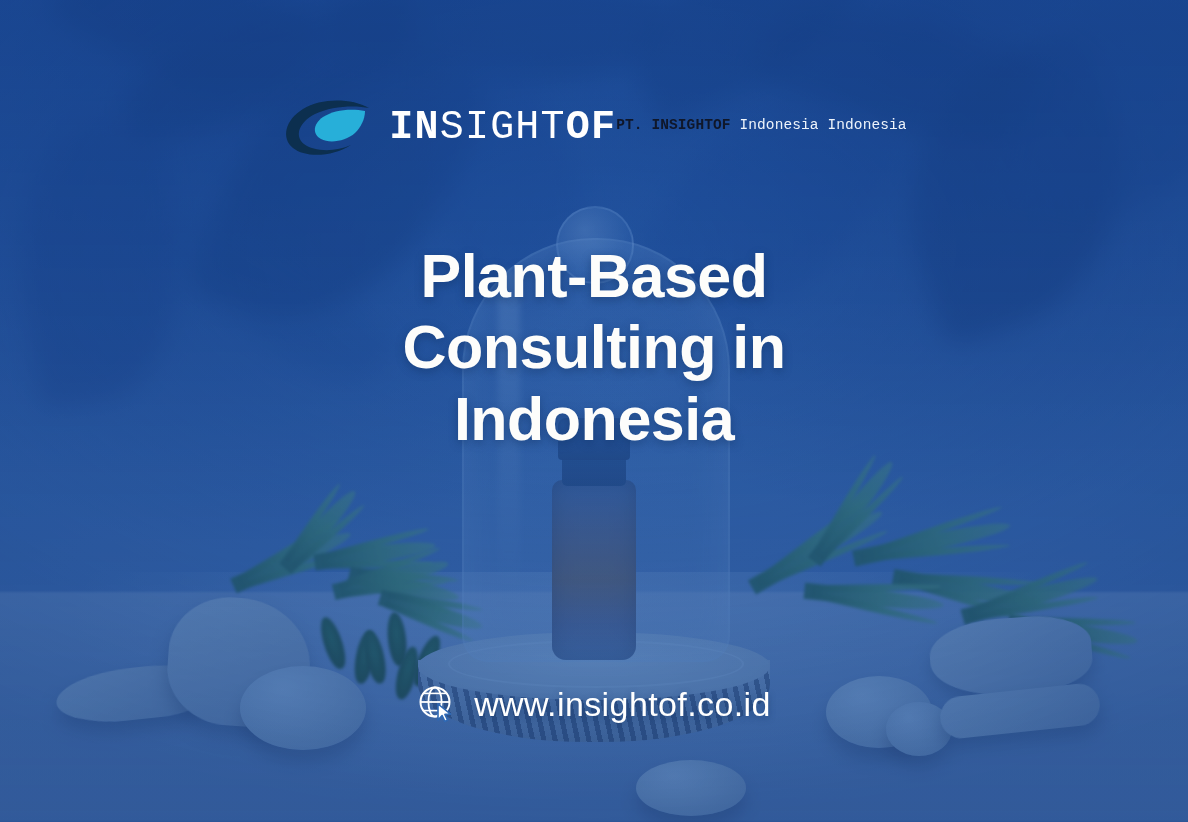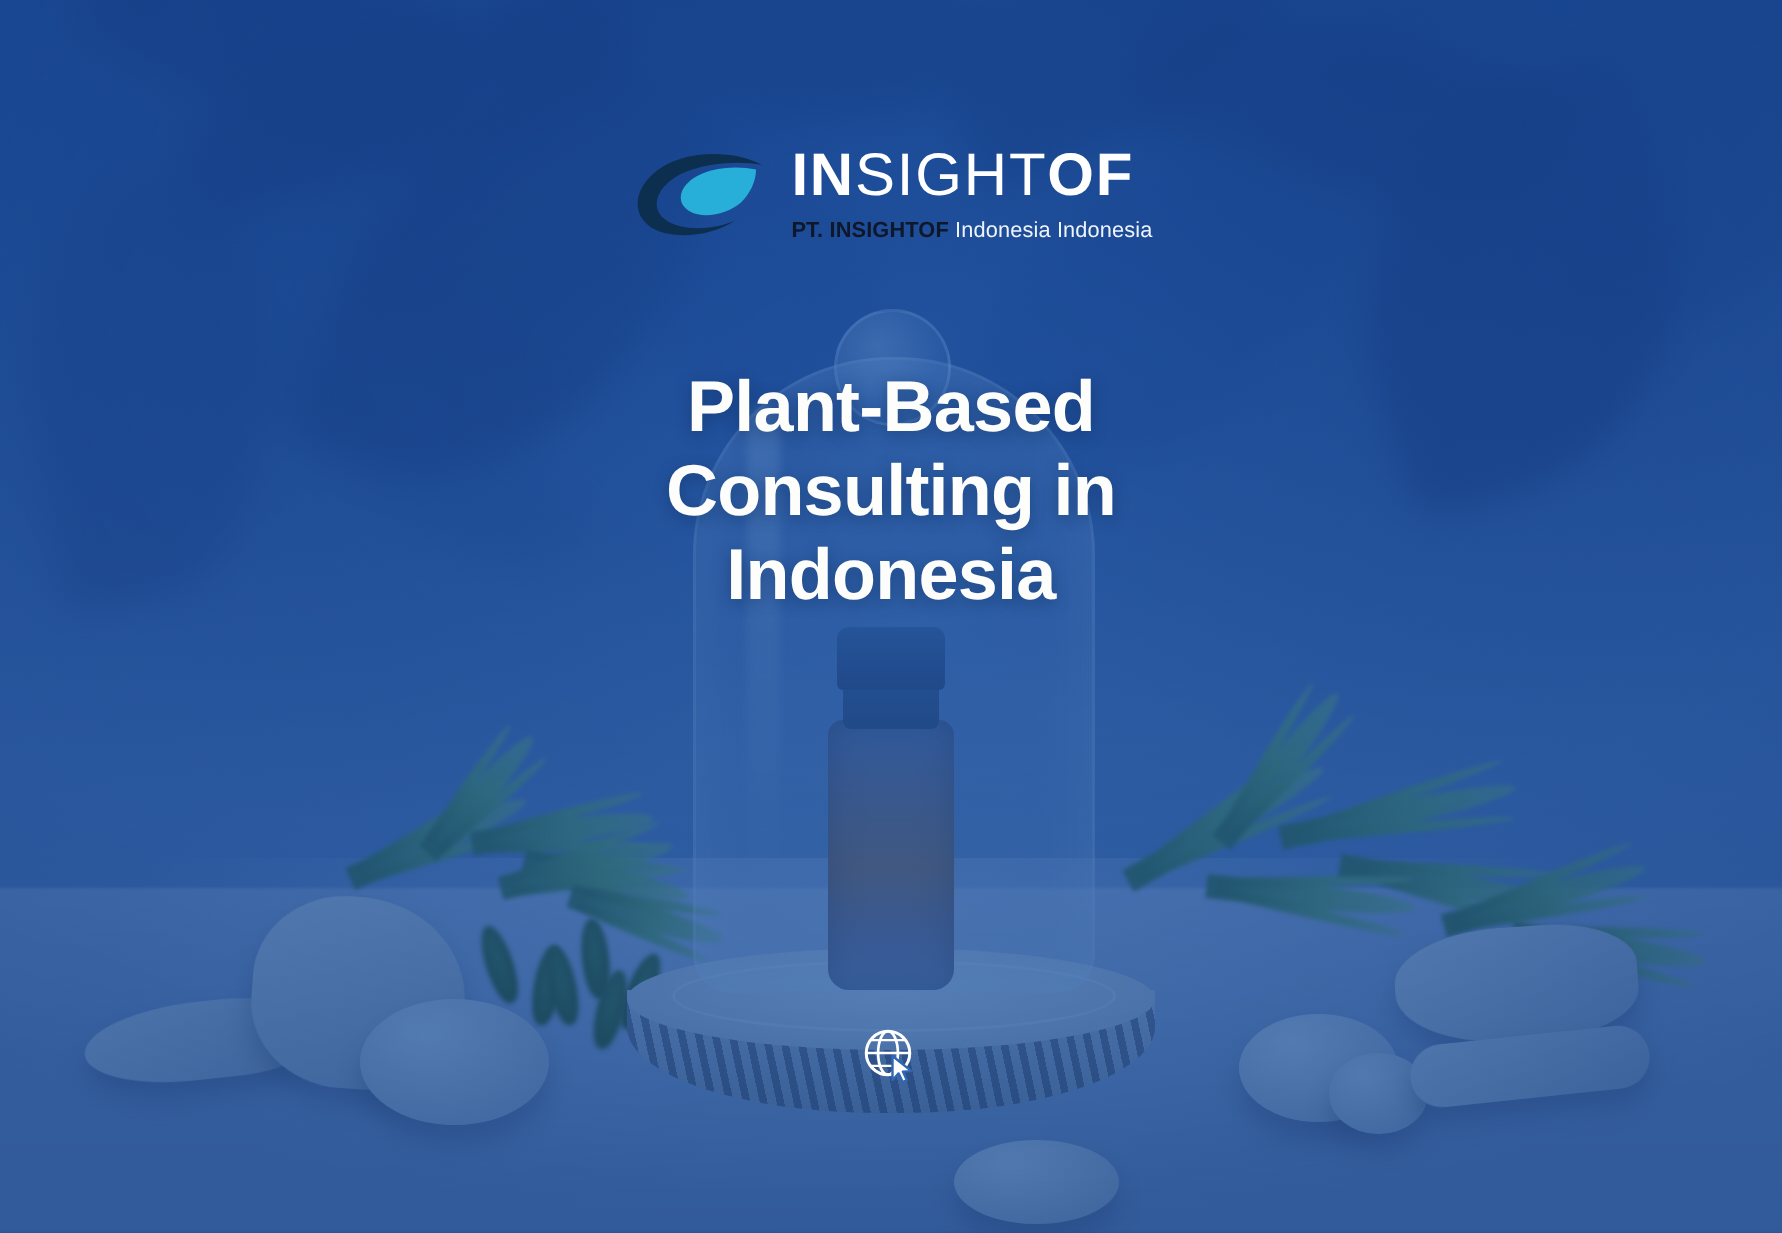--- a/index.html
+++ b/index.html
@@ -203,21 +203,21 @@
   }
 
   
   .logo-lockup {
     display: flex;
     align-items: center;
     gap: 16px;
     margin-top: 97px;
   }
   .logo-mark { width: 92px; height: 62px; display: block; }
-  .logo-text-wrap { display: flex; flex-direction: column; }
+  .logo-text-wrap { display: flex; flex-direction: row; font-family: Liberation Mono, monospace; }
   .brand {
     font-size: 40px;
     letter-spacing: 1.2px;
     line-height: 1;
     color: #ffffff;
     white-space: nowrap;
   }
   .brand .b-bold { font-weight: 700; }
   .brand .b-light { font-weight: 300; }
   .tagline {
@@ -227,21 +227,21 @@
     letter-spacing: .1px;
     white-space: nowrap;
   }
   .tagline .t-bold { font-weight: 700; color: #0f172a; }
 
   
   .headline {
     margin-top: 82px;
     width: 560px;
     text-align: center;
-    font-size: 48px;
+    font-size: 61px;
     font-weight: 700;
     line-height: 1.17;
     color: #fdfdfb;
     letter-spacing: -0.5px;
     text-shadow: 0 3px 10px rgba(14,44,90,.45);
   }
   .headline .hl { display: block; }
 
   
   .url-row {
@@ -364,16 +364,17 @@
 
     <div class="url-row">
       <svg class="globe-icon" viewBox="0 0 40 40">
         <circle cx="18" cy="18" r="14.5" fill="none" stroke="#ffffff" stroke-width="2"></circle>
         <ellipse cx="18" cy="18" rx="6.6" ry="14.5" fill="none" stroke="#ffffff" stroke-width="1.8"></ellipse>
         <line x1="3.5" y1="18" x2="32.5" y2="18" stroke="#ffffff" stroke-width="1.8"></line>
         <line x1="6" y1="9.4" x2="30" y2="9.4" stroke="#ffffff" stroke-width="1.6"></line>
         <line x1="6" y1="26.6" x2="30" y2="26.6" stroke="#ffffff" stroke-width="1.6"></line>
         <path d="M21 20 L21 36 L25.1 31.6 L27.8 37.4 L30.6 36.1 L27.9 30.4 L33.6 30.1 Z" fill="#ffffff" stroke="#2E68B4" stroke-width="1.6" stroke-linejoin="round"></path>
       </svg>
+      <span class="url-text">www.insightof.co.id</span>
     </div>
 
   </div>
 </div>
 
 </body></html>

